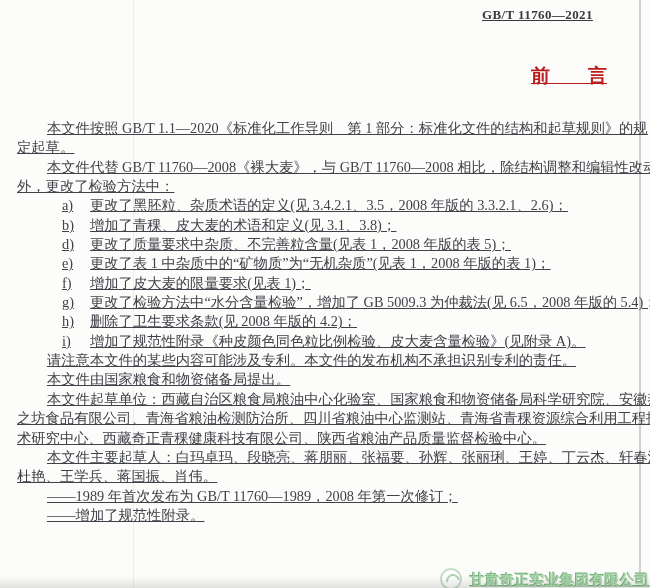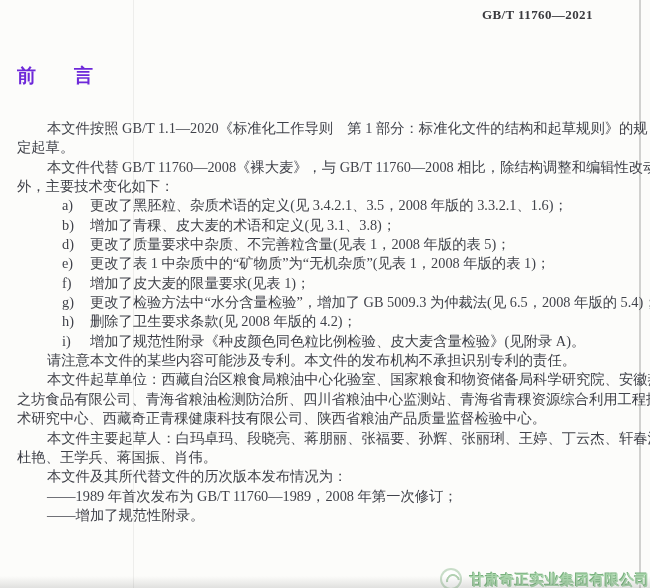--- a/index.html
+++ b/index.html
@@ -1,15 +1,15 @@
 <!DOCTYPE html>
 <html><head>
 <meta charset="utf-8">
 <style>
-  * { margin:0; padding:0; box-sizing:border-box; }
+  * { margin:0; padding:0; box-sizing:border-box;text-decoration:underline; }
   html,body { background:#ffffff; }
   .page {
     position:relative;
     width:650px; height:588px;
     background:#fcfcfa;
     overflow:hidden;
     font-family:"Liberation Serif", serif;
   }
   
   .fold-line {
@@ -25,23 +25,23 @@
     background:linear-gradient(to bottom, rgba(80,80,80,0) 0%, rgba(80,80,80,0.16) 100%);
   }
   .doc-number {
     position:absolute; top:7px; left:482px; width:125px;
     font-family:"Liberation Serif", serif;
     font-size:13px; font-weight:600; letter-spacing:0.4px;
     color:#3a3a3e; white-space:nowrap;
   }
   .title {
     position:absolute; top:63px; left:17px; width:590px;
-    text-align:left;
+    text-align:right;
     font-family:"Liberation Sans", sans-serif;
-    font-weight:700; font-size:19px; color:#6d28d9;
+    font-weight:700; font-size:19px; color:#b91c1c;
   }
   .body-block {
     position:absolute; top:119px; left:17px; width:590px;
     font-size:14.3px; line-height:19.35px; color:#40424a;
   }
   .line { height:19.35px; white-space:nowrap; }
   .line.indent { text-indent:30px; }
   .line.flush  { text-indent:0; }
   .line.dash   { text-indent:30px; }
   .line.list .li-label {
@@ -84,38 +84,38 @@
   <div class="edge-line"></div>
 
   <div class="doc-number">GB/T 11760—2021</div>
 
   <div class="title">前　　言</div>
 
   <div class="body-block">
     <div class="line indent">本文件按照 GB/T 1.1—2020《标准化工作导则　第 1 部分：标准化文件的结构和起草规则》的规</div>
     <div class="line flush">定起草。</div>
     <div class="line indent">本文件代替 GB/T 11760—2008《裸大麦》，与 GB/T 11760—2008 相比，除结构调整和编辑性改动</div>
-    <div class="line flush">外，主要技术变化如下：</div>
+    <div class="line flush">外，更改了检验方法中：</div>
 
-    <div class="line list"><span class="li-label">a)</span><span>更改了黑胚粒、杂质术语的定义(见 3.4.2.1、3.5，2008 年版的 3.3.2.1、1.6)；</span></div>
+    <div class="line list"><span class="li-label">a)</span><span>更改了黑胚粒、杂质术语的定义(见 3.4.2.1、3.5，2008 年版的 3.3.2.1、2.6)；</span></div>
     <div class="line list"><span class="li-label">b)</span><span>增加了青稞、皮大麦的术语和定义(见 3.1、3.8)；</span></div>
     <div class="line list"><span class="li-label">d)</span><span>更改了质量要求中杂质、不完善粒含量(见表 1，2008 年版的表 5)；</span></div>
     <div class="line list"><span class="li-label">e)</span><span>更改了表 1 中杂质中的“矿物质”为“无机杂质”(见表 1，2008 年版的表 1)；</span></div>
     <div class="line list"><span class="li-label">f)</span><span>增加了皮大麦的限量要求(见表 1)；</span></div>
     <div class="line list"><span class="li-label">g)</span><span>更改了检验方法中“水分含量检验”，增加了 GB 5009.3 为仲裁法(见 6.5，2008 年版的 5.4)；</span></div>
     <div class="line list"><span class="li-label">h)</span><span>删除了卫生要求条款(见 2008 年版的 4.2)；</span></div>
     <div class="line list"><span class="li-label">i)</span><span>增加了规范性附录《种皮颜色同色粒比例检验、皮大麦含量检验》(见附录 A)。</span></div>
 
     <div class="line indent">请注意本文件的某些内容可能涉及专利。本文件的发布机构不承担识别专利的责任。</div>
+    <div class="line indent">本文件由国家粮食和物资储备局提出。</div>
     <div class="line indent">本文件起草单位：西藏自治区粮食局粮油中心化验室、国家粮食和物资储备局科学研究院、安徽燕</div>
     <div class="line flush">之坊食品有限公司、青海省粮油检测防治所、四川省粮油中心监测站、青海省青稞资源综合利用工程技</div>
     <div class="line flush">术研究中心、西藏奇正青稞健康科技有限公司、陕西省粮油产品质量监督检验中心。</div>
     <div class="line indent">本文件主要起草人：白玛卓玛、段晓亮、蒋朋丽、张福要、孙辉、张丽琍、王婷、丁云杰、轩春江、张涛、</div>
     <div class="line flush">杜艳、王学兵、蒋国振、肖伟。</div>
-    <div class="line indent">本文件及其所代替文件的历次版本发布情况为：</div>
     <div class="line dash">——1989 年首次发布为 GB/T 11760—1989，2008 年第一次修订；</div>
     <div class="line dash">——增加了规范性附录。</div>
   </div>
 
   <div class="watermark">
     <span class="wm-logo"></span>
     <span class="wm-text">甘肃奇正实业集团有限公司</span>
   </div>
 
   <div class="bottom-shade"></div>

